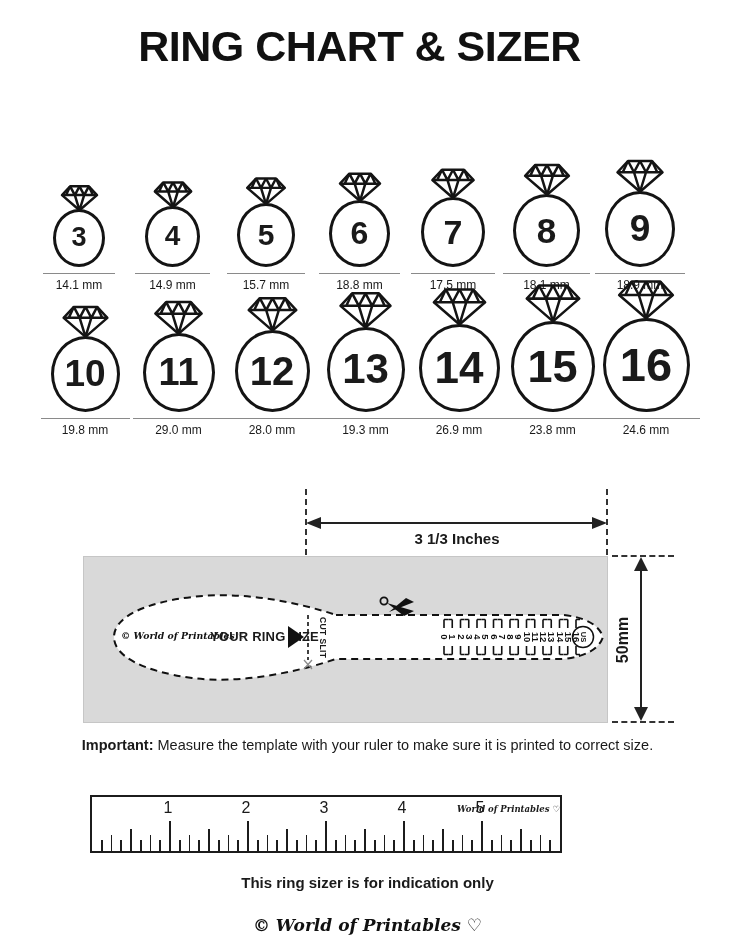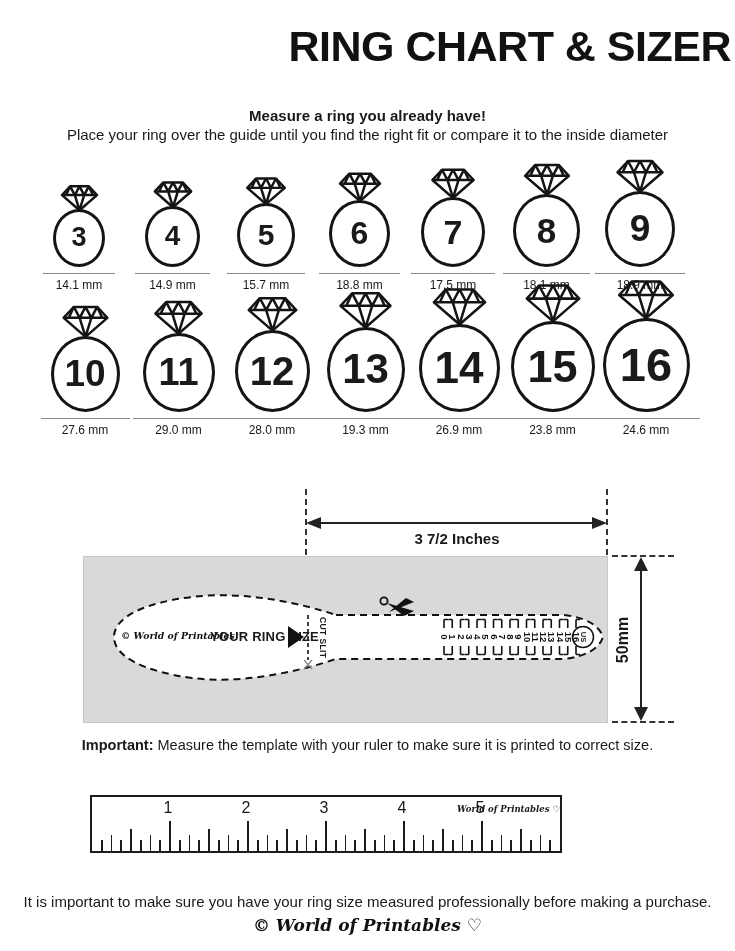--- a/index.html
+++ b/index.html
@@ -1,19 +1,19 @@
 <!DOCTYPE html>
 <html><head>
 <meta charset="utf-8">
 <style>
   html,body{margin:0;padding:0;background:#fff;}
   .page{position:relative;width:735px;height:951px;background:#ffffff;overflow:hidden;
         font-family:"Liberation Sans",sans-serif;color:#1a1a1a;}
 
-  .title{position:absolute;top:22px;left:0;right:4px;text-align:right;
+  .title{position:absolute;top:22px;left:0;right:16px;text-align:center;
          font-size:43px;font-weight:800;letter-spacing:-.5px;color:#111;}
 
   .sub1{position:absolute;top:107px;left:0;right:0;text-align:center;font-size:15px;font-weight:700;}
   .sub2{position:absolute;top:126px;left:0;right:0;text-align:center;font-size:15px;}
 
   .ring-row{position:absolute;left:0;width:735px;display:flex;justify-content:center;align-items:flex-end;}
   #ring-row-0{top:178px;height:114px;transform:translateX(-8px);}
   #ring-row-1{top:305px;height:132px;transform:translateX(-2px);}
   .ring-item{width:93.5px;display:flex;flex-direction:column;align-items:center;justify-content:flex-end;}
   .ring-item svg{display:block;margin-bottom:-3px;}
@@ -57,22 +57,20 @@
   .foot2{position:absolute;top:893px;left:0;right:0;text-align:center;font-size:15px;}
   .foot-logo{position:absolute;top:915px;left:0;right:0;text-align:center;
              font:italic 600 17px "DejaVu Serif",serif;color:#111;}
 </style>
 </head>
 <body>
 
 <div class="page">
 
   <div class="title">RING CHART &amp; SIZER</div>
-  <div class="sub1">Measure a ring you already have!</div>
-  <div class="sub2">Place your ring over the guide until you find the right fit or compare it to the inside diameter</div>
 
   <div class="ring-row" id="ring-row-0">
       <div class="ring-item">
         <svg width="39" height="28" viewBox="0 0 64 48" fill="none" stroke="#141414" stroke-width="4.27" stroke-linejoin="round">
      <polygon points="16,4 48,4 62,19 32,45 2,19"></polygon>
      <path d="M2,19 L62,19 M16,4 L24,19 M48,4 L40,19 M32,4 L24,19 M32,4 L40,19 M16,4 L9,19 M48,4 L55,19 M24,19 L32,45 M40,19 L32,45"></path>
   </svg>
         <div class="ring-circle" style="width:46px;height:52px;border-width:3px;border-style:solid;border-color:#141414;font-size:27px;">
           <span>3</span>
         </div>
@@ -149,21 +147,21 @@
   <div class="ring-row" id="ring-row-1">
       <div class="ring-item">
         <svg width="49" height="35" viewBox="0 0 64 48" fill="none" stroke="#141414" stroke-width="3.40" stroke-linejoin="round">
      <polygon points="16,4 48,4 62,19 32,45 2,19"></polygon>
      <path d="M2,19 L62,19 M16,4 L24,19 M48,4 L40,19 M32,4 L24,19 M32,4 L40,19 M16,4 L9,19 M48,4 L55,19 M24,19 L32,45 M40,19 L32,45"></path>
   </svg>
         <div class="ring-circle" style="width:63px;height:70px;border-width:3.5px;border-style:solid;border-color:#141414;font-size:37px;">
           <span>10</span>
         </div>
         <div class="ring-line" style="width:89px;"></div>
-        <div class="ring-mm">27.6 mm</div>
+        <div class="ring-mm">19.8 mm</div>
       </div>
       <div class="ring-item">
         <svg width="51" height="37" viewBox="0 0 64 48" fill="none" stroke="#141414" stroke-width="3.26" stroke-linejoin="round">
      <polygon points="16,4 48,4 62,19 32,45 2,19"></polygon>
      <path d="M2,19 L62,19 M16,4 L24,19 M48,4 L40,19 M32,4 L24,19 M32,4 L40,19 M16,4 L9,19 M48,4 L55,19 M24,19 L32,45 M40,19 L32,45"></path>
   </svg>
         <div class="ring-circle" style="width:66px;height:73px;border-width:3.5px;border-style:solid;border-color:#141414;font-size:38px;">
           <span>11</span>
         </div>
         <div class="ring-line" style="width:92px;"></div>
@@ -224,21 +222,21 @@
         <div class="ring-line" style="width:107px;"></div>
         <div class="ring-mm">24.6 mm</div>
       </div>
     </div>
 
   <div class="vdash" style="left:305px;top:489px;height:66px;"></div>
   <div class="vdash" style="left:606px;top:489px;height:66px;"></div>
   <div class="dimline-h" style="left:314px;top:522px;width:286px;"></div>
   <div class="tri" style="left:306px;top:517px;border-top:6px solid transparent;border-bottom:6px solid transparent;border-right:15px solid #222;"></div>
   <div class="tri" style="left:592px;top:517px;border-top:6px solid transparent;border-bottom:6px solid transparent;border-left:15px solid #222;"></div>
-  <div class="dim-label-h" style="left:397px;top:530px;width:120px;">3 7/2 Inches</div>
+  <div class="dim-label-h" style="left:397px;top:530px;width:120px;">3 1/3 Inches</div>
 
   <div class="sizer-box">
     <svg id="sizer-svg" width="523" height="165" viewBox="0 0 523 165">
         <path d="M252,58 L480,58 Q513,62 519,80 Q513,98 480,102 L252,102 C210,116 155,127 108,121 C58,114 30,99 30,80 C30,61 58,46 108,40 C155,34 210,44 252,58 Z" fill="#ffffff" stroke="#111" stroke-width="2" stroke-dasharray="7 5"></path>
         <path d="M224,58 V103" fill="none" stroke="#111" stroke-width="1.6" stroke-dasharray="4 3"></path>
         <path d="M220,103 L228,112 M228,103 L220,112" stroke="#8a8a8a" stroke-width="1.3" fill="none"></path>
         <circle cx="300" cy="44" r="3.6" fill="none" stroke="#111" stroke-width="1.8"></circle>
         <polygon points="303,46 330,54 320,59" fill="#111"></polygon>
         <polygon points="305,55 330,45 322,41" fill="#111"></polygon>
         <path d="M360,62.5 h4 M360,62.5 v8.5" stroke="#111" stroke-width="1.6" fill="none"></path>
@@ -361,16 +359,16 @@
       <div class="ruler-tick" style="left: 389.2px; height: 30px;"></div>
       <div class="ruler-tick" style="left: 398.95px; height: 11px;"></div>
       <div class="ruler-tick" style="left: 408.7px; height: 16px;"></div>
       <div class="ruler-tick" style="left: 418.45px; height: 11px;"></div>
       <div class="ruler-tick" style="left: 428.2px; height: 22px;"></div>
       <div class="ruler-tick" style="left: 437.95px; height: 11px;"></div>
       <div class="ruler-tick" style="left: 447.7px; height: 16px;"></div>
       <div class="ruler-tick" style="left: 457.45px; height: 11px;"></div>
     </div>
 
-  <div class="foot2">It is important to make sure you have your ring size measured professionally before making a purchase.</div>
+  <div class="foot1">This ring sizer is for indication only</div>
   <div class="foot-logo">© World of Printables ♡</div>
 
 </div>
 
 </body></html>

